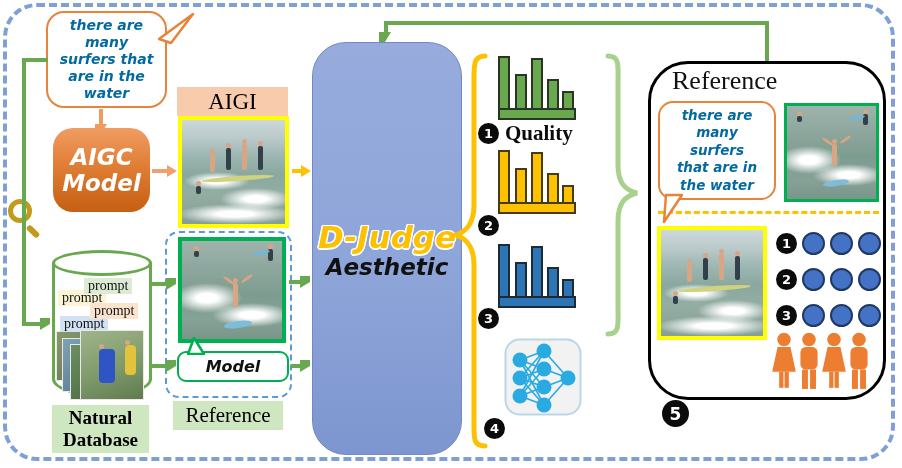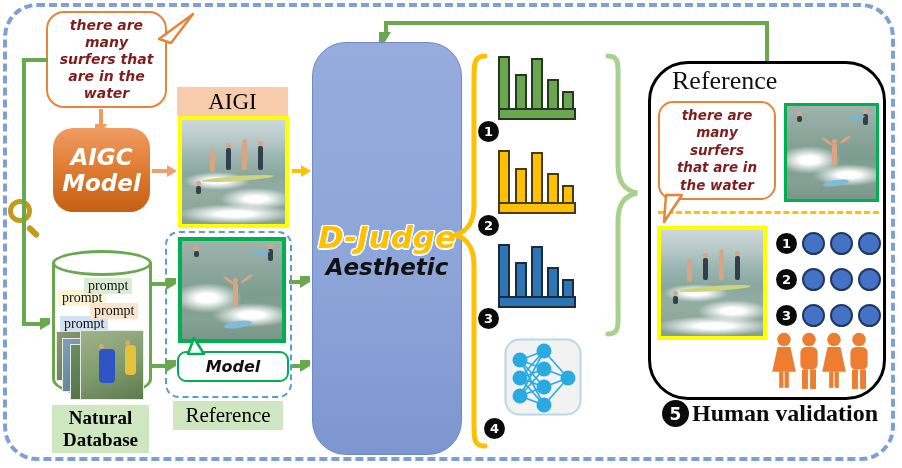--- a/index.html
+++ b/index.html
@@ -8,21 +8,21 @@
   .abs{position:absolute;box-sizing:border-box;}
   .serif{font-family:"Liberation Serif","DejaVu Serif",serif;}
   .comic{font-family:"DejaVu Sans",sans-serif;font-style:italic;}
   .pre{white-space:pre-line;}
   .center{display:flex;align-items:center;justify-content:center;text-align:center;}
 
   
   .outer-border{left:3px;top:3px;width:892px;height:458px;border:4px dashed #7f9fd7;border-radius:34px;}
 
   
-  .bubble{background:#fff;border:2.5px solid #e8833a;border-radius:18px;color:#7f1d1d;}
+  .bubble{background:#fff;border:2.5px solid #e8833a;border-radius:18px;color:#0369a1;}
   .bubble-left{left:46px;top:11px;width:121px;height:97px;font-size:14px;line-height:1.22;font-weight:bold;}
   .bubble-right{left:658px;top:101px;width:118px;height:99px;font-size:13.5px;line-height:1.3;font-weight:bold;border-radius:15px;}
 
   
   .aigc-box{left:53px;top:128px;width:97px;height:84px;border-radius:20px;
     background:linear-gradient(180deg,#f09c63 0%,#e07e35 45%,#c55f13 100%);
     color:#fff;font-weight:bold;font-size:23px;line-height:1.15;font-style:italic;}
 
   
   .line{position:absolute;}
@@ -215,20 +215,21 @@
 <div class="chart-icon" style="--c:#6aa84f;left:498px;top:56px">
   <i class="axis-v"></i>
     <i class="axis-h"></i>
   <i class="cbar" style="left:17px;height:36px"></i>
   <i class="cbar" style="left:33px;height:52px"></i>
   <i class="cbar" style="left:49px;height:31px"></i>
   <i class="cbar" style="left:64px;height:19px"></i>
 </div>
 <div class="metric-row serif" style="left:478px;top:121px">
   <span class="numcircle">1</span>
+  <span class="metric-label">Quality</span>
 </div>
 
 <div class="chart-icon" style="--c:#fdc101;left:498px;top:150px">
   <i class="axis-v"></i>
     <i class="axis-h"></i>
   <i class="cbar" style="left:17px;height:36px"></i>
   <i class="cbar" style="left:33px;height:52px"></i>
   <i class="cbar" style="left:49px;height:31px"></i>
   <i class="cbar" style="left:64px;height:19px"></i>
 </div>
@@ -366,14 +367,13 @@
   <svg width="30" height="58" viewBox="0 0 26 54">
     <circle cx="13" cy="7" r="6.3" fill="#ed7d31"></circle>
     <rect x="5" y="14" width="16" height="21" rx="5" fill="#ed7d31"></rect>
     <rect x="6.5" y="35" width="5.5" height="18" fill="#ed7d31"></rect>
     <rect x="14" y="35" width="5.5" height="18" fill="#ed7d31"></rect>
   </svg>
 </div>
 
 <div class="abs caption-row serif">
   <span class="numcircle caption-circle">5</span>
-  <span class="caption-label">Human validation</span>
 </div>
 
 </body></html>

